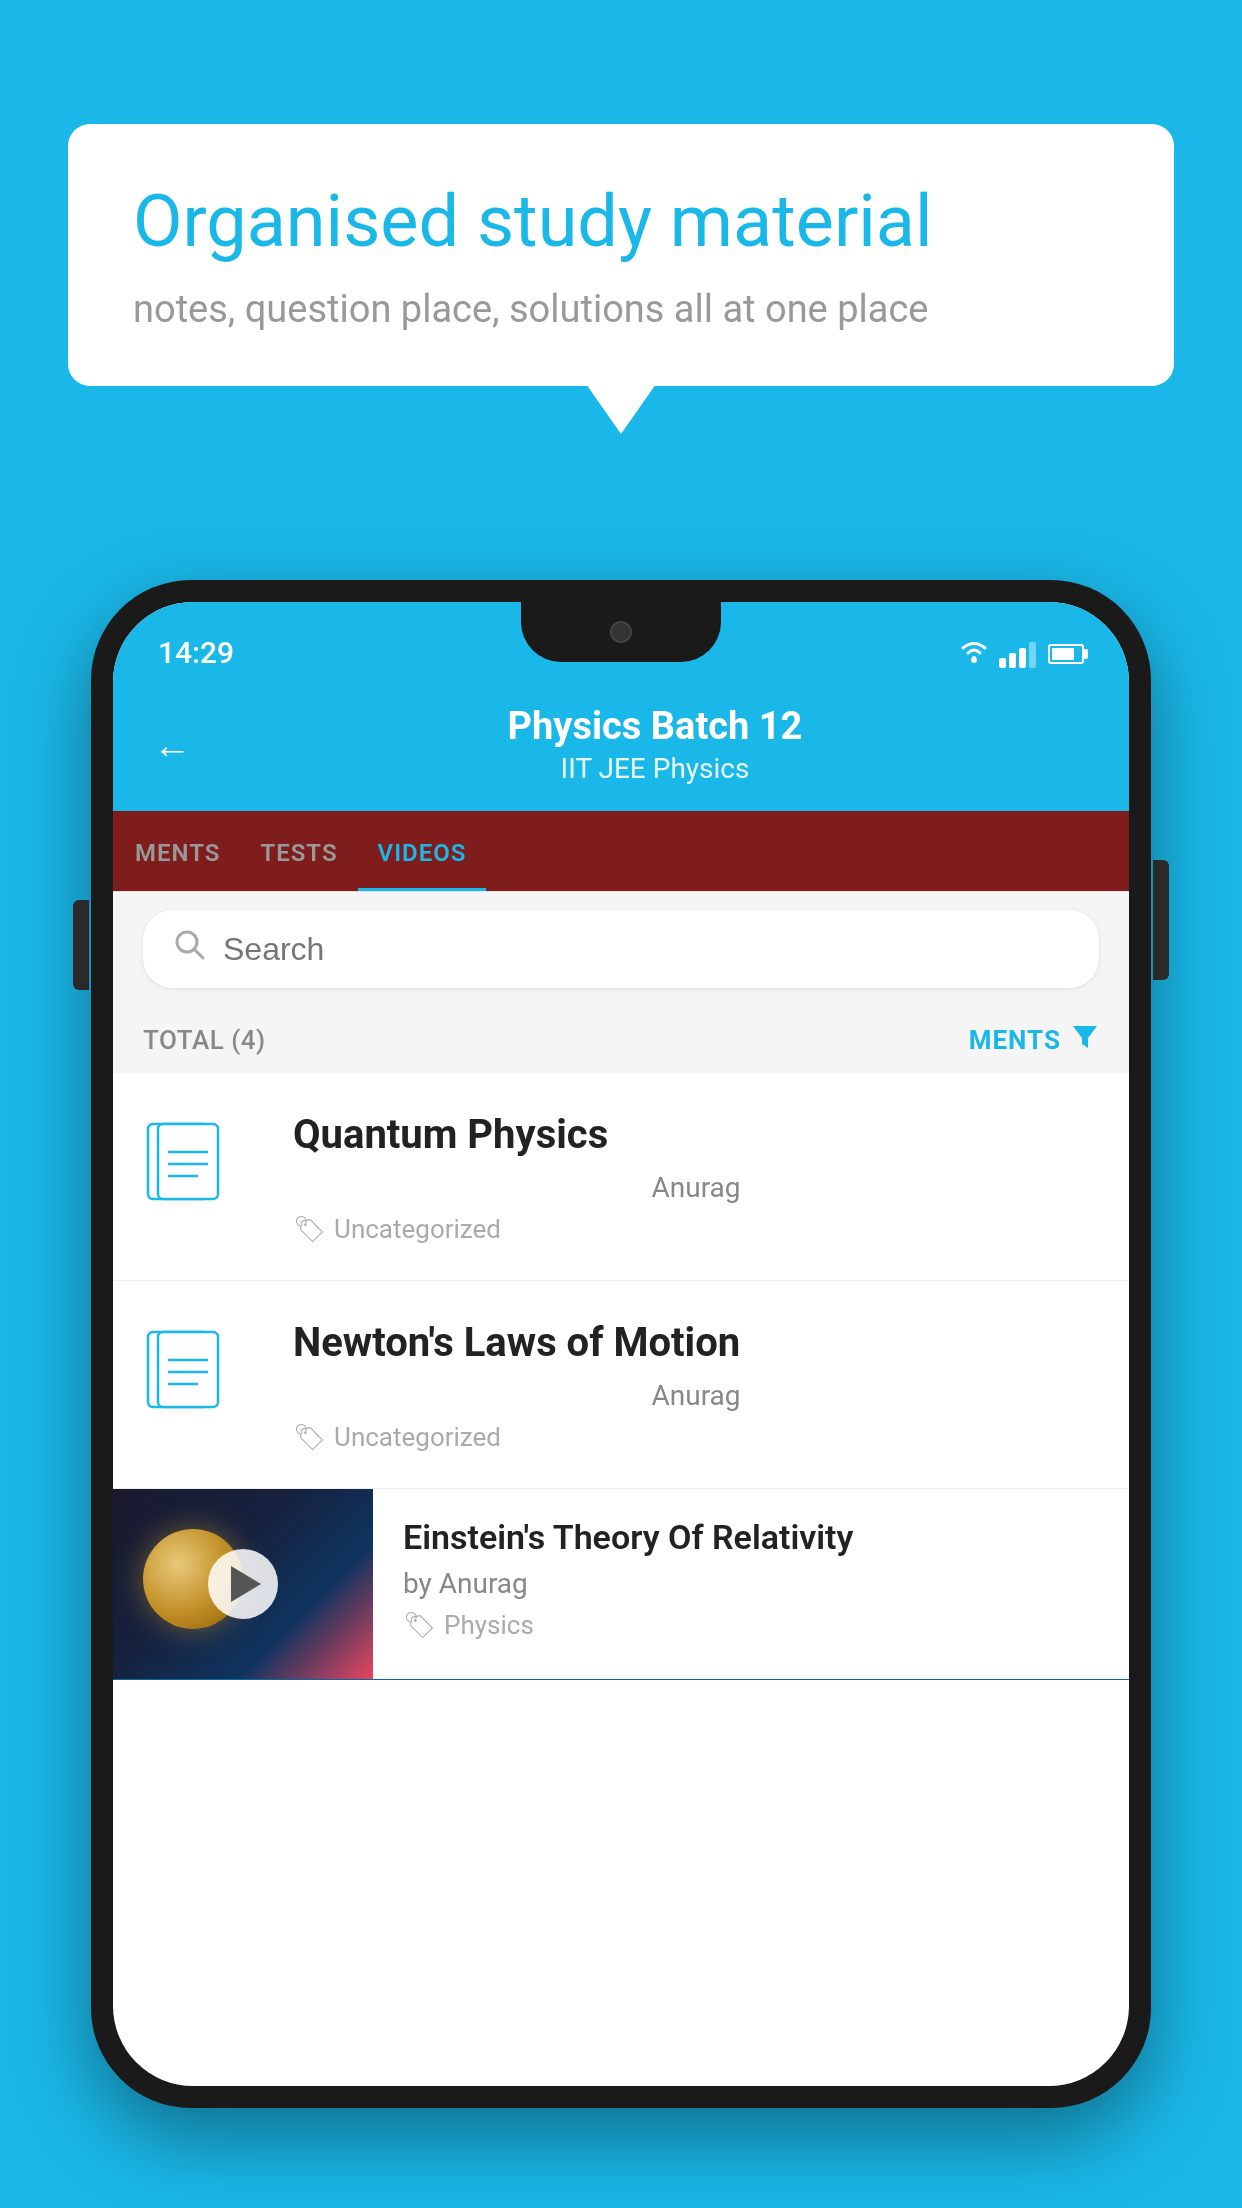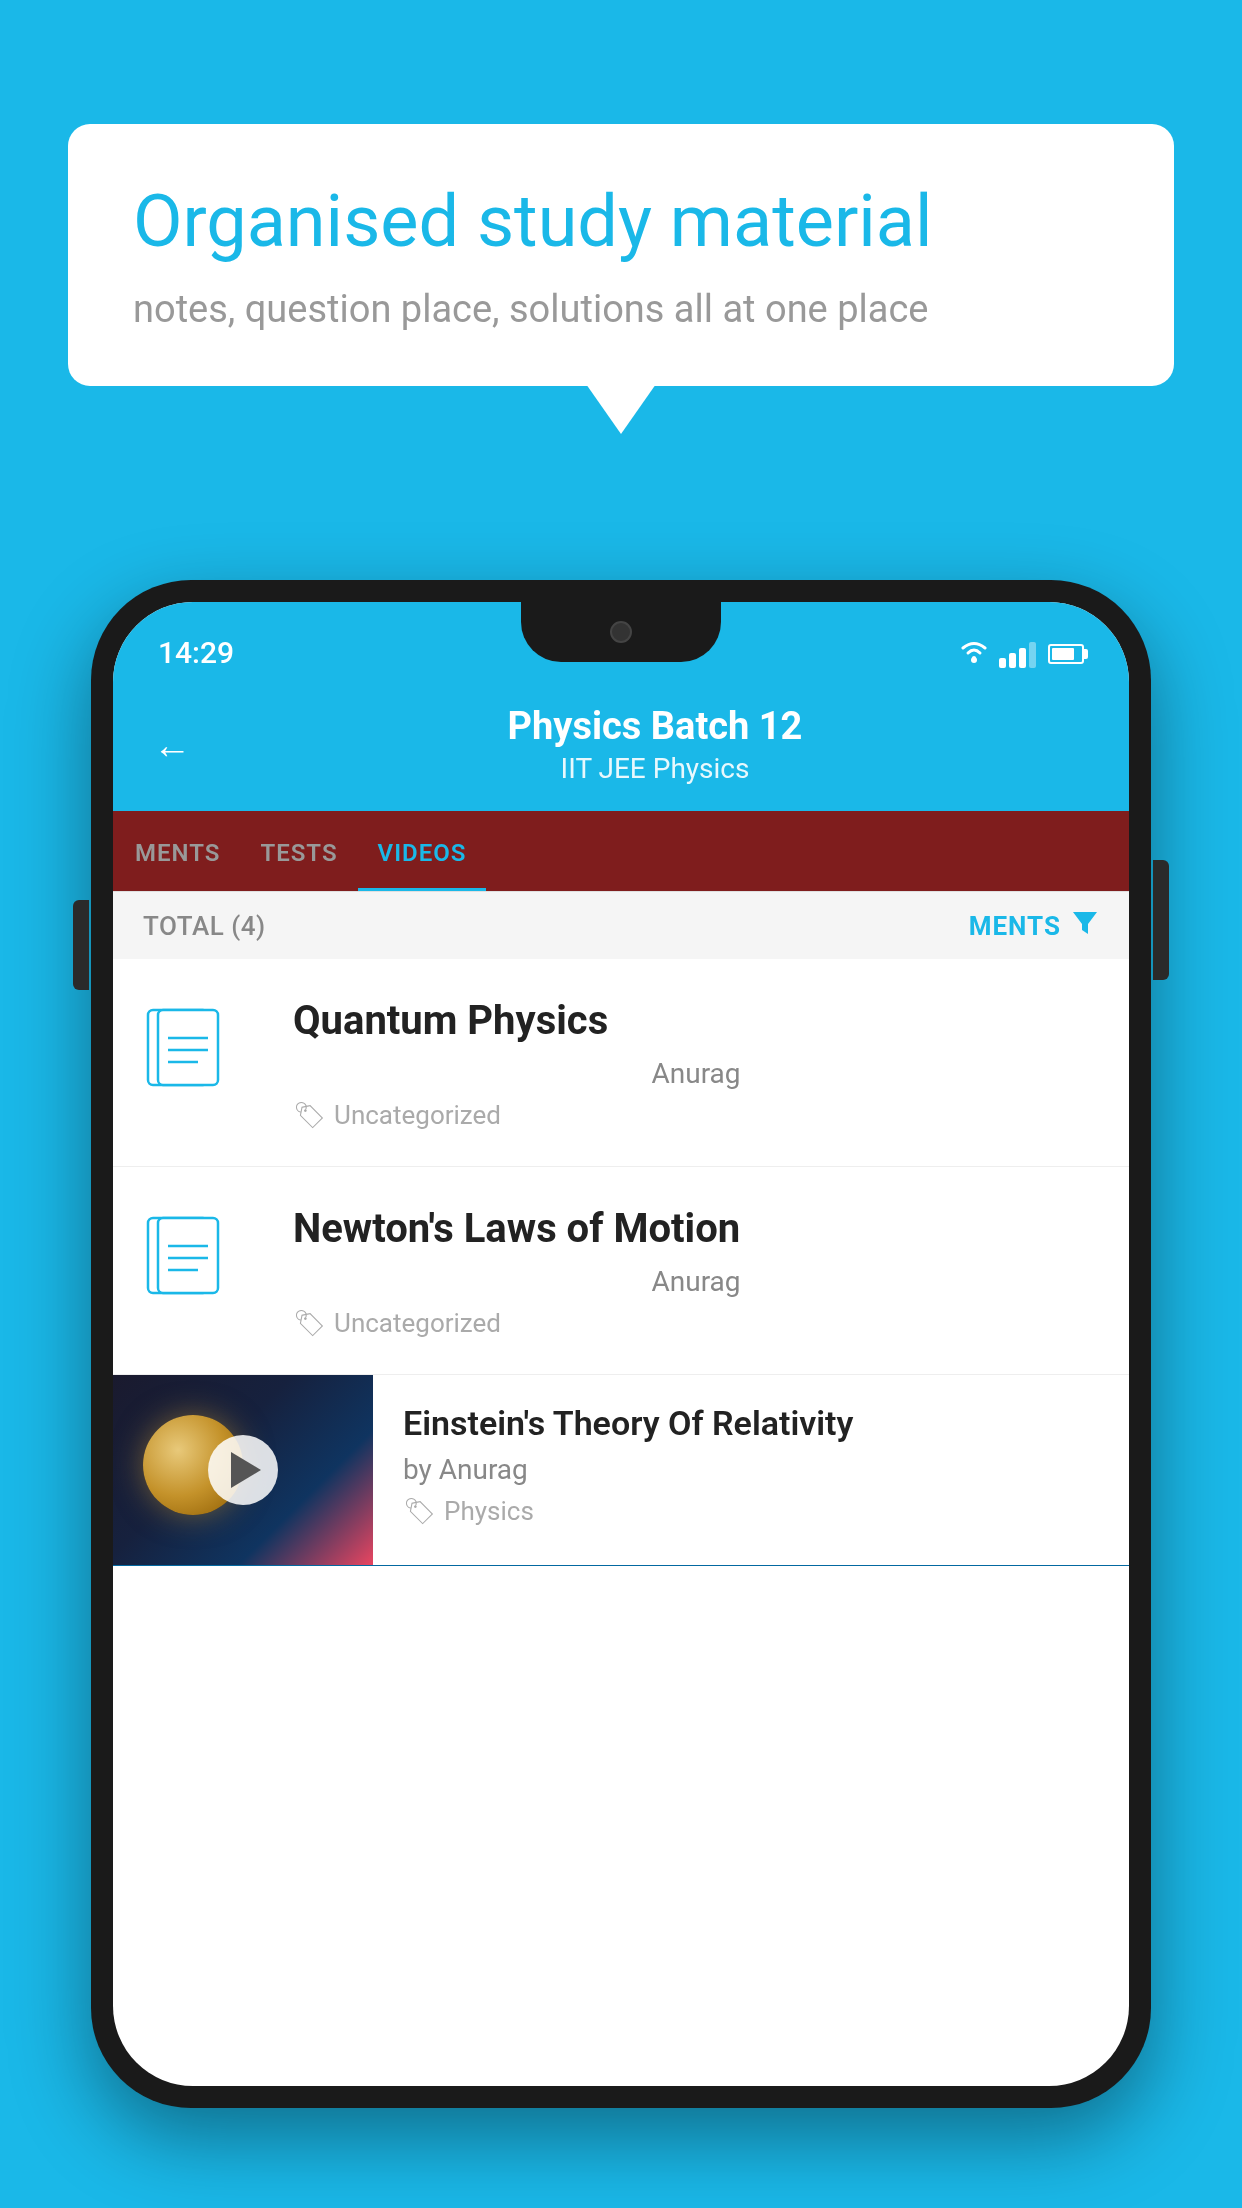--- a/index.html
+++ b/index.html
@@ -506,20 +506,31 @@
           <div class="header-sub-title">IIT JEE   Physics</div>
         </div>
       </div>
 
       <div class="tab-bar">
         <div class="tab-item">MENTS</div>
         <div class="tab-item">TESTS</div>
         <div class="tab-item active">VIDEOS</div>
       </div>
 
+      <div class="search-bar-container">
+        <div class="search-bar">
+          <div class="search-icon-wrap">
+            <svg width="34" height="34" viewBox="0 0 34 34">
+              <circle cx="14" cy="14" r="10" stroke="#aaa" stroke-width="3" fill="none"></circle>
+              <line x1="21" y1="21" x2="30" y2="30" stroke="#aaa" stroke-width="3" stroke-linecap="round"></line>
+            </svg>
+          </div>
+          <input type="text" style="border: none; outline: none; font-size: 32px; color: rgb(187, 187, 187); background: transparent; width: 100%;" placeholder="Search">
+        </div>
+      </div>
 
       <div class="filter-bar">
         <div class="total-count">TOTAL (4)</div>
         <div class="filter-btn">
           <span>MENTS</span>
           <span class="filter-funnel">
             <svg width="28" height="28" viewBox="0 0 28 28">
               <polygon points="2,4 26,4 17,16 17,26 11,22 11,16" fill="#1ab8e8"></polygon>
             </svg>
           </span>

